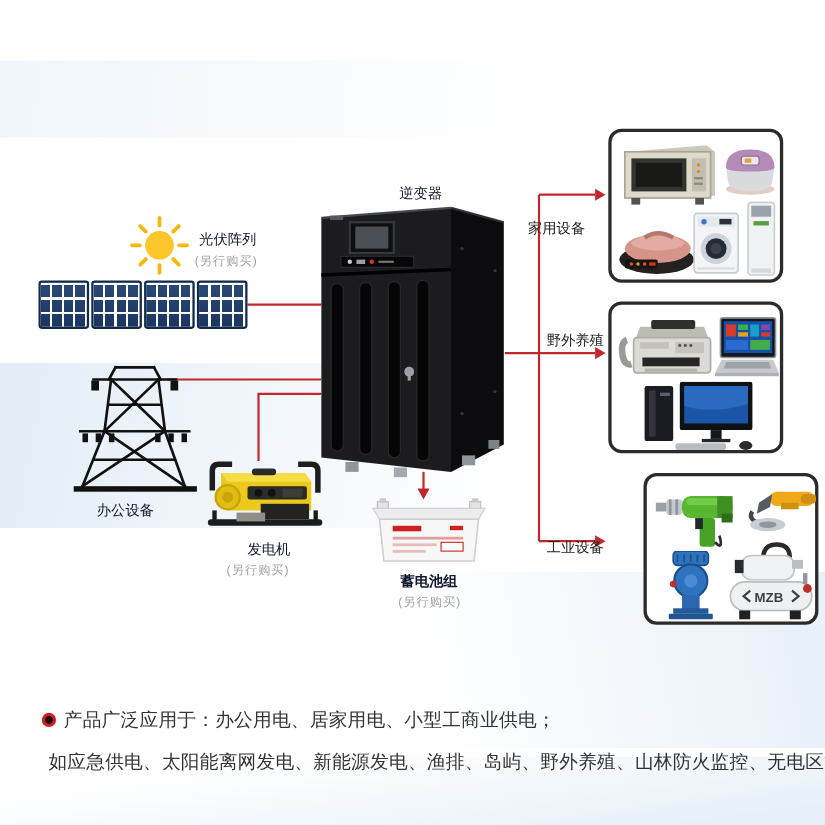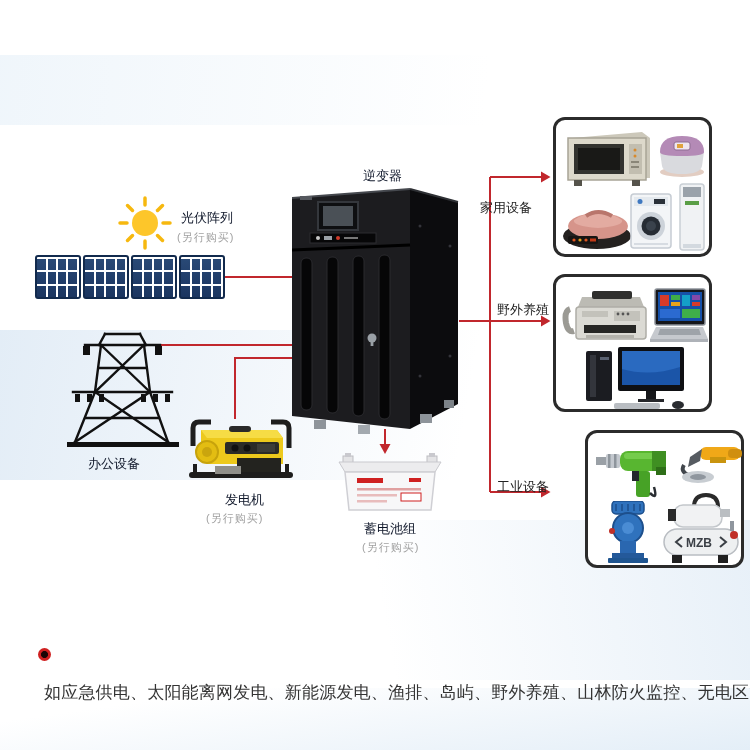--- a/index.html
+++ b/index.html
@@ -190,26 +190,26 @@
       <rect x="94" y="5" width="6" height="4" fill="#c9c9ce"></rect>
     <polygon points="4,14 106,14 100,24 10,24" fill="#ececee" stroke="#c9c9ce" stroke-width="1"></polygon>
     <polygon points="10,24 100,24 96,62 14,62" fill="#f7f7f8" stroke="#cfcfd4" stroke-width="1.5"></polygon>
     <rect x="22" y="30" width="26" height="5" fill="#cf2020"></rect>
     <rect x="74" y="30" width="12" height="4" fill="#cf2020"></rect>
     <rect x="22" y="40" width="64" height="2.5" fill="#e0a0a0"></rect>
     <rect x="22" y="46" width="40" height="2.5" fill="#e8bcbc"></rect>
     <rect x="66" y="45" width="20" height="8" fill="#fff" stroke="#cf2020" stroke-width="1"></rect>
     <rect x="22" y="52" width="30" height="2.5" fill="#e8bcbc"></rect>
   </svg>
-  <div class="lbl" style="left:364px;top:520px;font-weight:normal;">蓄电池组</div>
+  <div class="lbl" style="left:364px;top:520px;font-weight:bold;">蓄电池组</div>
   <div class="lbl-note" style="left:362px;top:540px;letter-spacing:1px;">(另行购买)</div>
 
   <div class="out-lbl" style="left:480px;top:155px;font-weight:normal;margin-top:44px;">家用设备</div>
   <div class="out-lbl" style="left:497px;top:301px;font-weight:normal;">野外养殖</div>
-  <div class="out-lbl" style="left:497px;top:478px;font-weight:normal;text-align:right;">工业设备</div>
+  <div class="out-lbl" style="left:497px;top:489px;font-weight:normal;text-align:right;">工业设备</div>
 
   <div class="outbox" style="left:553px;top:117px;height:140px;">
     <svg class="abs" style="left:8px;top:8px;" width="90" height="64" viewBox="0 0 90 64">
       <polygon points="8,10 78,4 86,10 86,50 8,50" fill="#ccc8ba"></polygon>
       <rect x="4" y="10" width="78" height="42" fill="#ddd9cb" stroke="#a8a496" stroke-width="1.5"></rect>
       <rect x="10" y="16" width="50" height="30" fill="#33332f"></rect>
       <rect x="14" y="20" width="42" height="22" fill="#191917"></rect>
       <rect x="65" y="16" width="13" height="30" fill="#c2beb0"></rect>
       <circle cx="71" cy="22" r="1.5" fill="#d98a2b"></circle>
         <circle cx="71" cy="28" r="1.5" fill="#d98a2b"></circle>
@@ -339,15 +339,16 @@
       <text x="28" y="56" font-size="12" font-weight="bold" fill="#3a3f45" font-family="Liberation Sans, sans-serif">MZB</text>
       <path d="M24 56 L18 51 L24 46 M62 46 L68 51 L62 56" stroke="#3a3f45" stroke-width="2" fill="none"></path>
       <circle cx="76" cy="44" r="4" fill="#c03028"></circle>
       <rect x="72" y="30" width="4" height="10" fill="#8f969e"></rect>
       <rect x="14" y="64" width="10" height="8" fill="#202020"></rect>
         <rect x="60" y="64" width="10" height="8" fill="#202020"></rect>
     </svg>
   </div>
 
   <div class="bullet" style="left:38px;top:648px;"></div>
+  <div class="footer-line" style="left:58px;top:643px;">产品广泛应用于：办公用电、居家用电、小型工商业供电；</div>
   <div class="footer-line" style="left:44px;top:681px;">如应急供电、太阳能离网发电、新能源发电、渔排、岛屿、野外养殖、山林防火监控、无电区等等</div>
 
 </div>
 
 </body></html>

